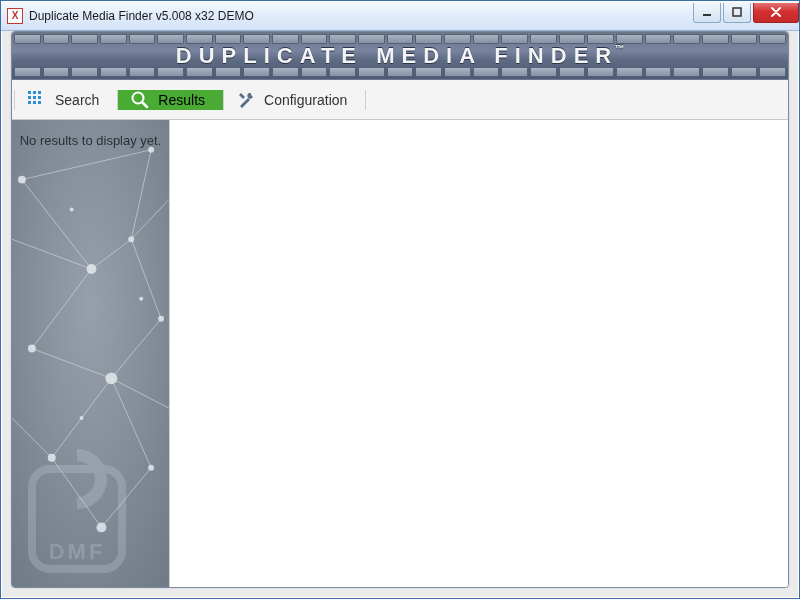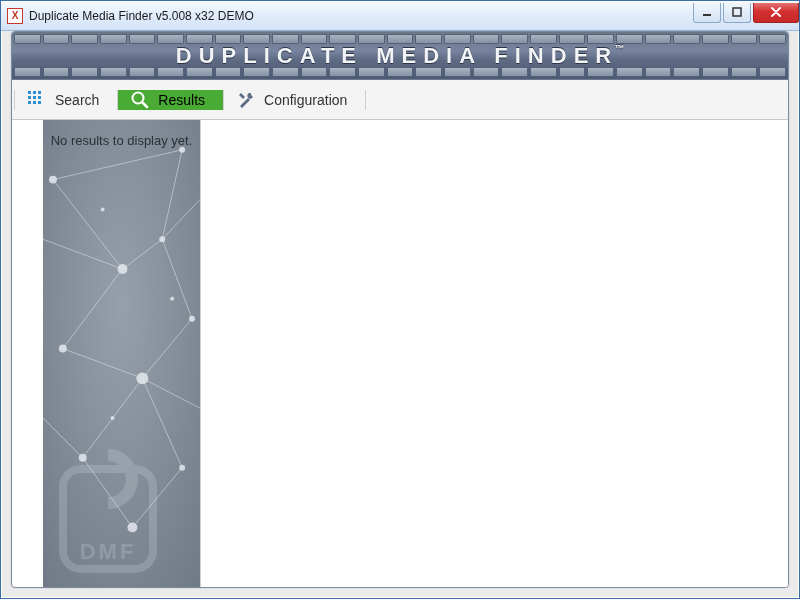--- a/index.html
+++ b/index.html
@@ -120,21 +120,20 @@
     display: flex;
     min-height: 0;
   }
   .side-panel {
     width: 158px;
     background: #7dd3fc;
     position: relative;
     overflow: hidden;
     display: flex;
     border-right: 1px solid #cfcfcf;
-    margin-left: 31px;
   }
   .side-panel .no-results {
     position: absolute;
     top: 12px; left: 0; right: 0;
     text-align: center;
     color: #2a3036;
     font-size: 13px;
     line-height: 1.35;
     z-index: 5;
     padding: 0 6px;

